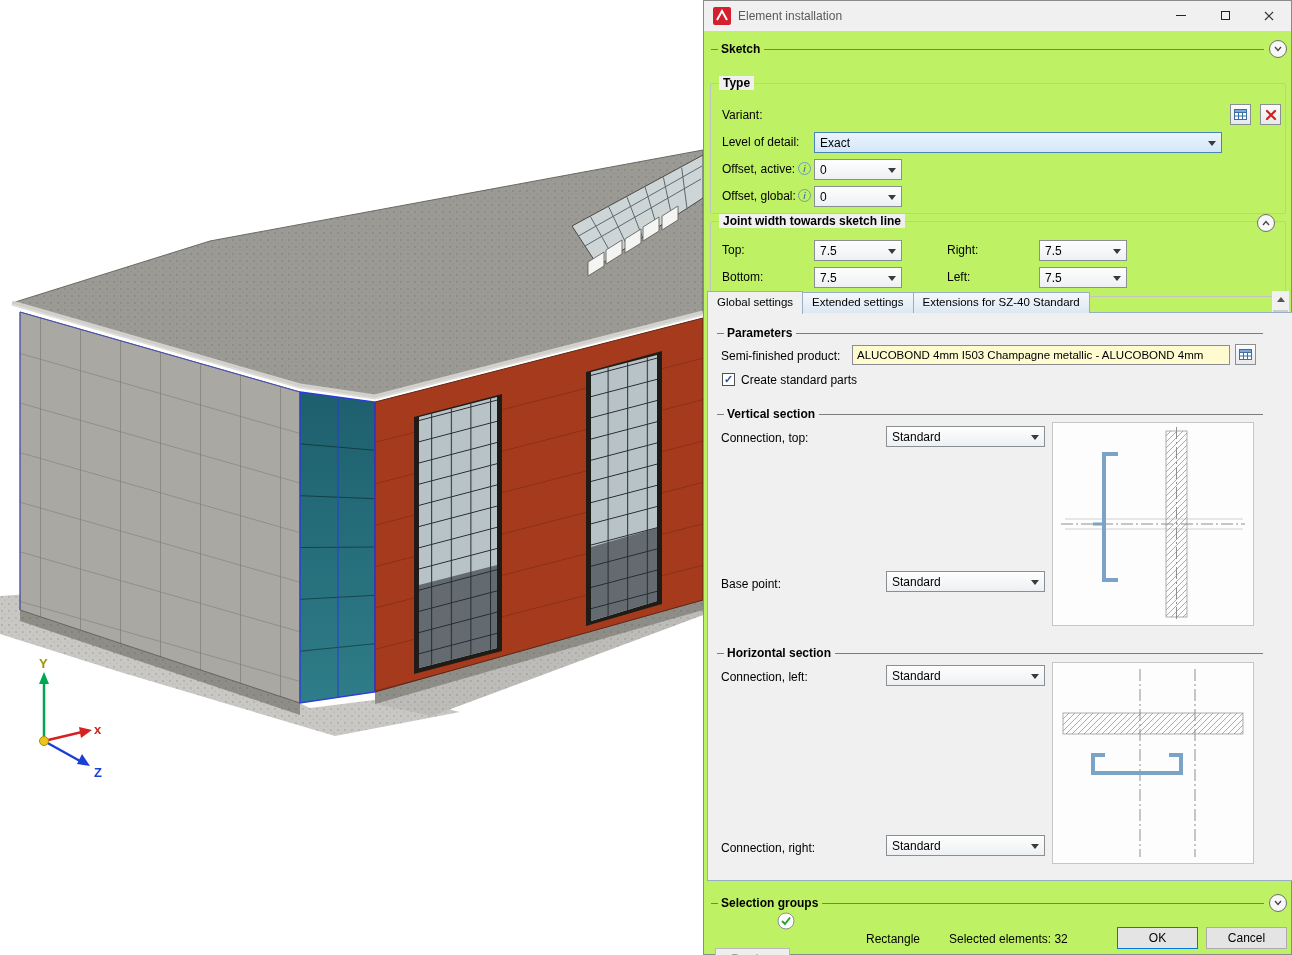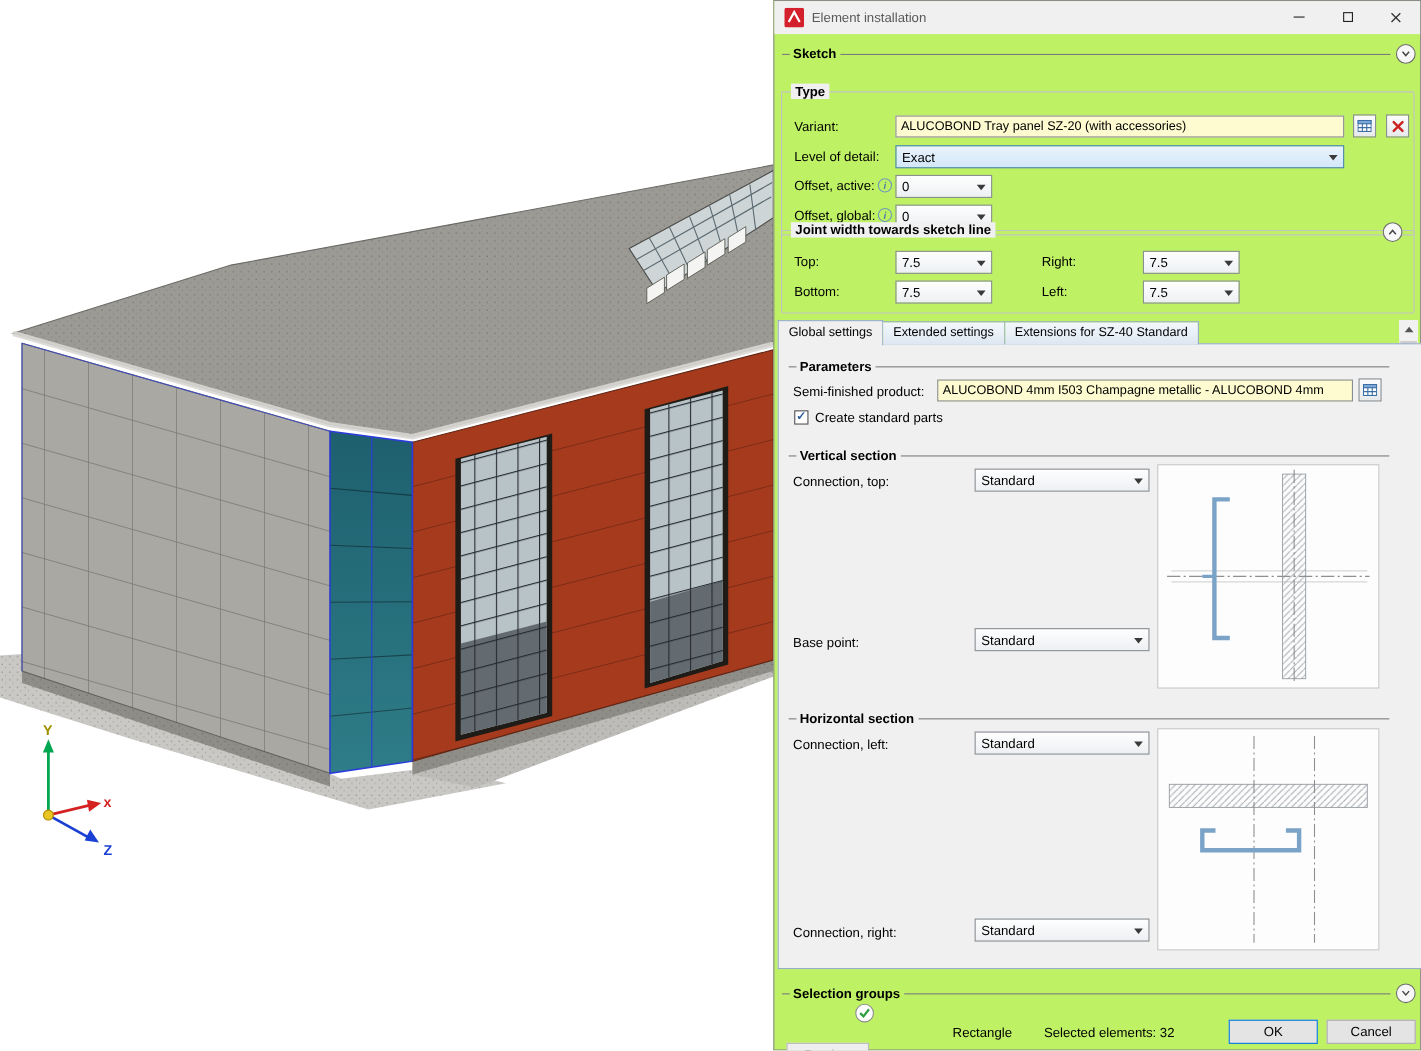--- a/index.html
+++ b/index.html
@@ -202,23 +202,20 @@
       <svg width="10" height="10" viewBox="0 0 10 10">
           <path d="M2,3 L5,6.5 L8,3" fill="none" stroke="#444" stroke-width="1.3"></path>
         </svg>
     </div>
   </div>
 
   <div class="group" style="left:6px;top:70px;width:576px;height:131px;margin-top:12px;">
     <span class="legend">Type</span>
 
     <span class="flabel" style="left:11px;top:22px;">Variant:</span>
-    <div class="yfield" style="left:103px;top:21px;width:408px;">
-      <span>ALUCOBOND Tray panel SZ-20 (with accessories)</span>
-    </div>
     <div class="sqbtn" style="left:519px;top:20px;">
       <svg width="13" height="12">
         <rect x="0.5" y="0.5" width="12" height="10" fill="#fff" stroke="#3a6ea5"></rect>
         <rect x="0.5" y="0.5" width="12" height="3" fill="#7da7d9" stroke="#3a6ea5"></rect>
         <path d="M4.5,3.5 V10.5 M8.5,3.5 V10.5 M0.5,7 H12.5" stroke="#3a6ea5" stroke-width="1"></path>
       </svg>
     </div>
     <div class="sqbtn" style="left:549px;top:20px;">
       <svg width="12" height="12">
           <path d="M2,2 L10,10 M10,2 L2,10" stroke="#cc2222" stroke-width="2.2" stroke-linecap="round"></path>
@@ -239,21 +236,21 @@
     </div>
 
     <span class="flabel" style="left:11px;top:103px;">Offset, global:</span>
     <span class="info" style="left:87px;top:105px;">i</span>
     <div class="combo" style="left:103px;top:102px;width:88px;">
       <span>0</span>
       <span class="arrow"></span>
     </div>
   </div>
 
-  <div class="group" style="left:6px;top:208px;width:576px;height:76px;">
+  <div class="group" style="left:6px;top:220px;width:576px;height:76px;">
     <span class="legend">Joint width towards sketch line</span>
     <div class="expander" style="position:absolute;right:10px;top:-8px;">
       <svg width="10" height="10" viewBox="0 0 10 10">
           <path d="M2,7 L5,3.5 L8,7" fill="none" stroke="#444" stroke-width="1.3"></path>
         </svg>
     </div>
 
     <span class="flabel" style="left:11px;top:19px;">Top:</span>
     <div class="combo" style="left:103px;top:18px;width:88px;">
       <span>7.5</span>

